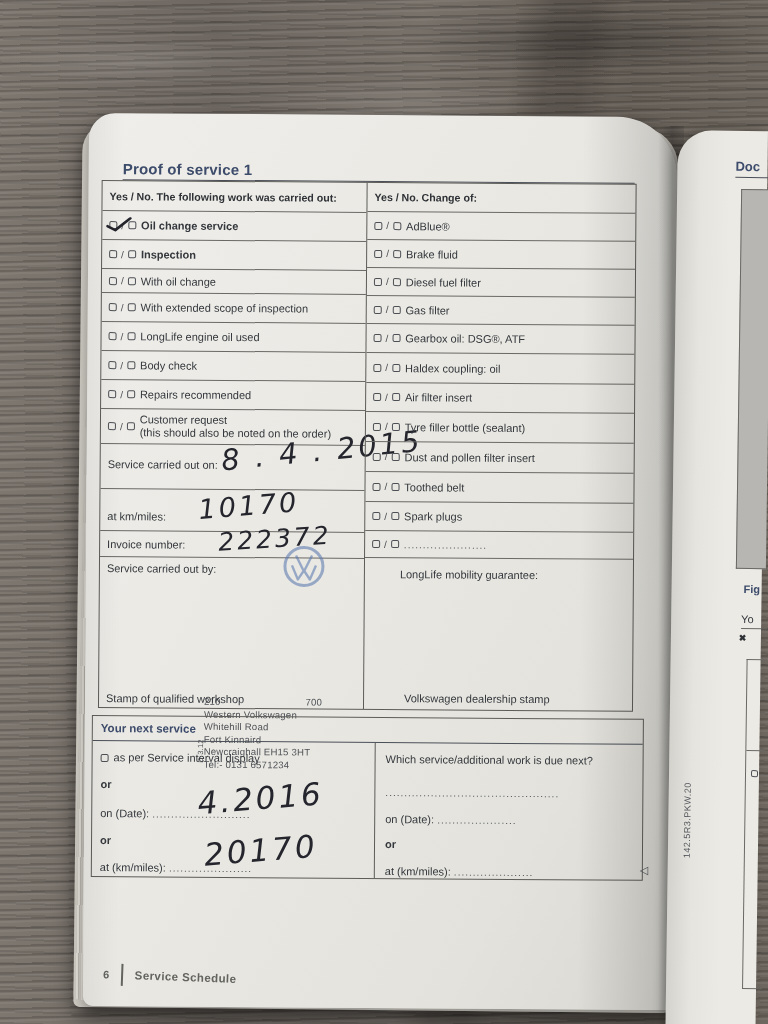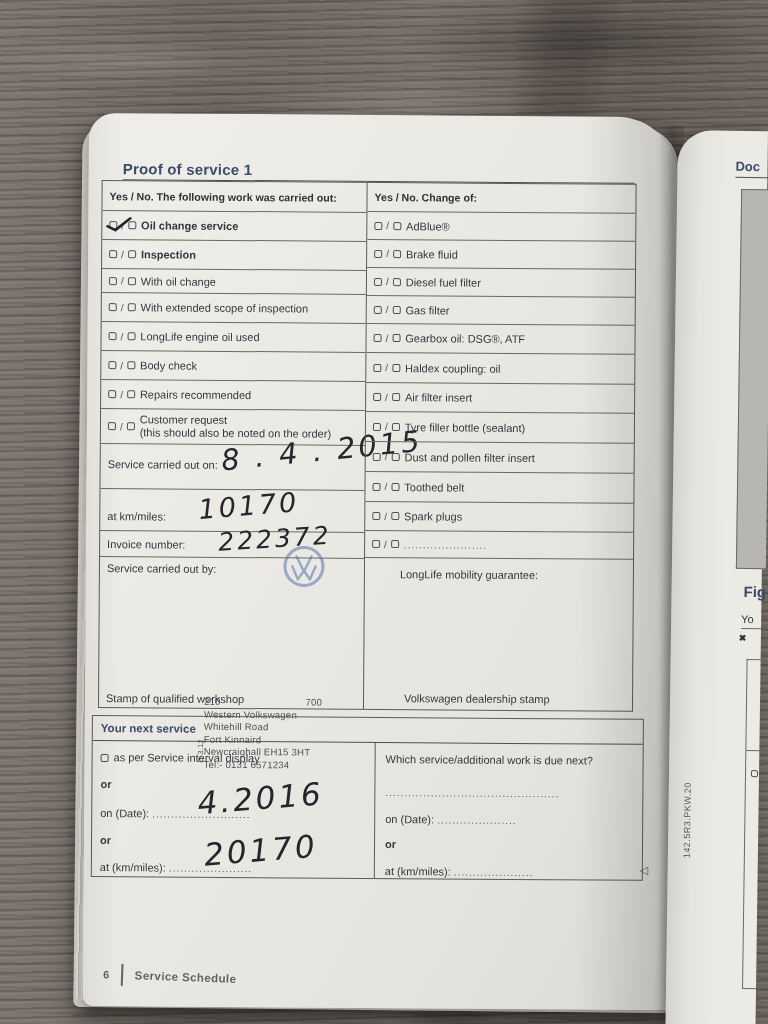--- a/index.html
+++ b/index.html
@@ -97,21 +97,21 @@
     transform:rotate(1.6deg); color:#63635f; }
   .footer .pg { font-size:11px; font-weight:bold; }
   .footer .sep { width:1.5px; height:22px; background:#63635f; }
   .footer .bt { font-size:11.5px; font-weight:bold; letter-spacing:.4px; }
 
   
   .rp-doc { position:absolute; left:58px; top:28px; font-size:13px; font-weight:bold; }
   .rp-doc-rule { position:absolute; left:58px; top:46px; width:40px; border-top:1.3px solid #4a4f58; }
   .rp-img { position:absolute; left:64px; top:58px; width:30px; height:380px;
     background:#b7b6b2; border:1px solid #6a6965; border-right:none; }
-  .rp-fig { position:absolute; left:72px; top:452px; font-size:15px; font-weight:bold; }
+  .rp-fig { position:absolute; left:72px; top:452px; font-size:11px; font-weight:bold; }
   .rp-yline { position:absolute; left:70px; top:482px; font-size:11px; color:#34383d; }
   .rp-yrule { position:absolute; left:70px; top:497px; width:26px; border-top:1px solid #6a6965; }
   .rp-x { position:absolute; left:68px; top:502px; font-size:9px; font-weight:bold; color:#2e3236; }
   .rp-table { position:absolute; left:76px; top:528px; width:20px; height:330px; border:1px solid #6a6965; border-right:none; }
   .rp-table-div { position:absolute; left:0; right:0; top:90px; border-top:1px solid #6a6965; }
   .rp-cb { position:absolute; left:5px; top:110px; width:7px; height:7px; border:1.2px solid #4c4f54; border-radius:2px; }
   .rp-code { position:absolute; left:14px; top:728px; transform:rotate(-90deg); transform-origin:left top;
     font-size:9px; color:#55585e; white-space:nowrap; letter-spacing:.5px; }
 
   

